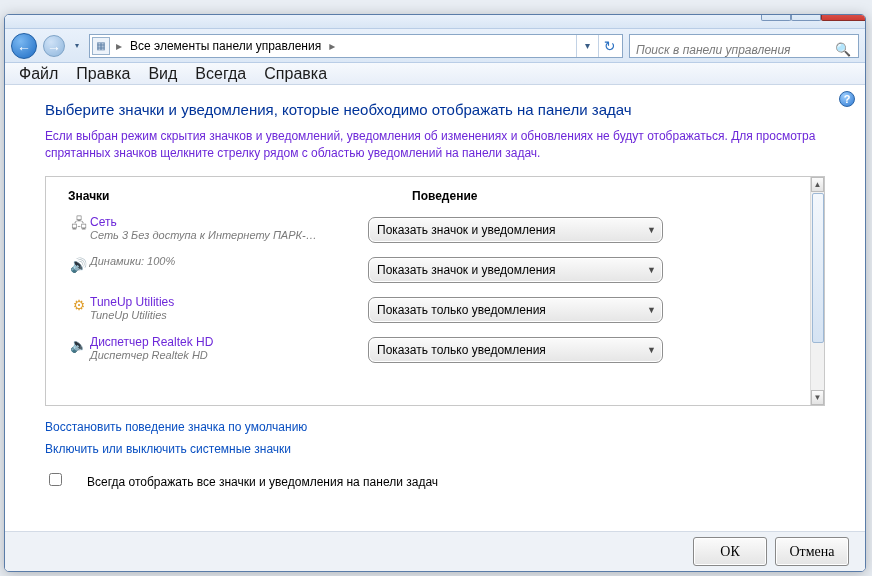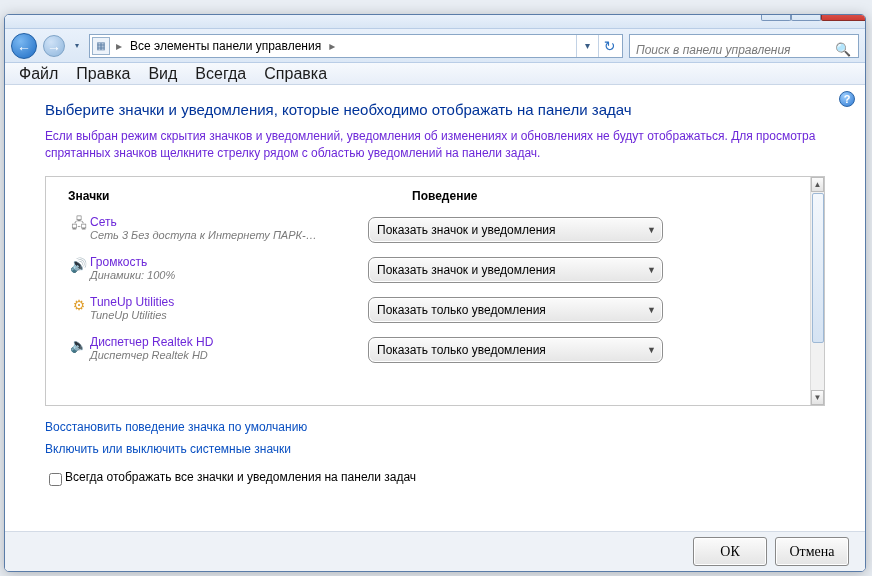--- a/index.html
+++ b/index.html
@@ -221,21 +221,21 @@
     width:12px;height:150px;
     background:linear-gradient(#f3f7fc,#d5e3f3);
     border:1px solid #9db8d5;
     border-radius:2px;
   }
   .links { margin-top:14px; }
   .links a {
     display:block; color:#0a50c2; font-size:12px;
     margin:8px 0; text-decoration:none;
   }
-  .chkrow { margin-top:14px; display:flex; align-items:flex-start; gap:0;}
+  .chkrow { margin-top:14px; display:flex; align-items:flex-end; gap:22px;}
   .chkrow input { width:13px;height:13px;}
   
   .footer {
     height:40px;
     border-top:1px solid #d3dbe6;
     background:#eef2f7;
     display:flex; align-items:center; justify-content:flex-end;
     padding:0 16px; gap:8px;
   }
   .btn {
@@ -323,21 +323,20 @@
             <div class="dropdown">
               <span>Показать значок и уведомления</span>
               <span class="arrow">▼</span>
             </div>
           </div>
         </div>
 
         <div class="row">
           <div class="icon icon-vol">🔊</div>
           <div class="textcol">
-            <div class="name">Громкость</div>
             <div class="sub">Динамики: 100%</div>
           </div>
           <div class="selwrap">
             <div class="dropdown">
               <span>Показать значок и уведомления</span>
               <span class="arrow">▼</span>
             </div>
           </div>
         </div>
 

